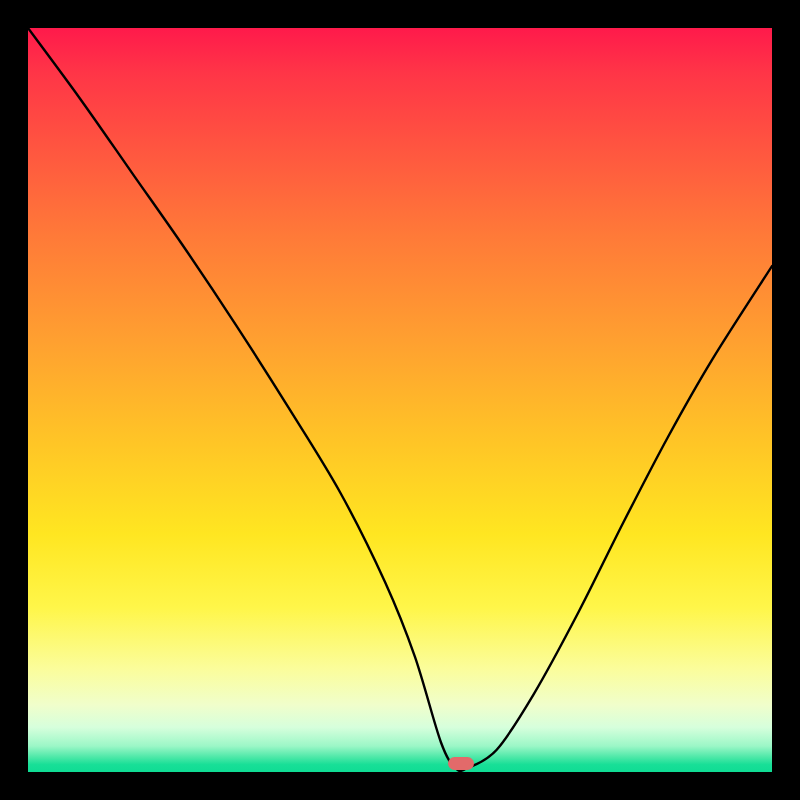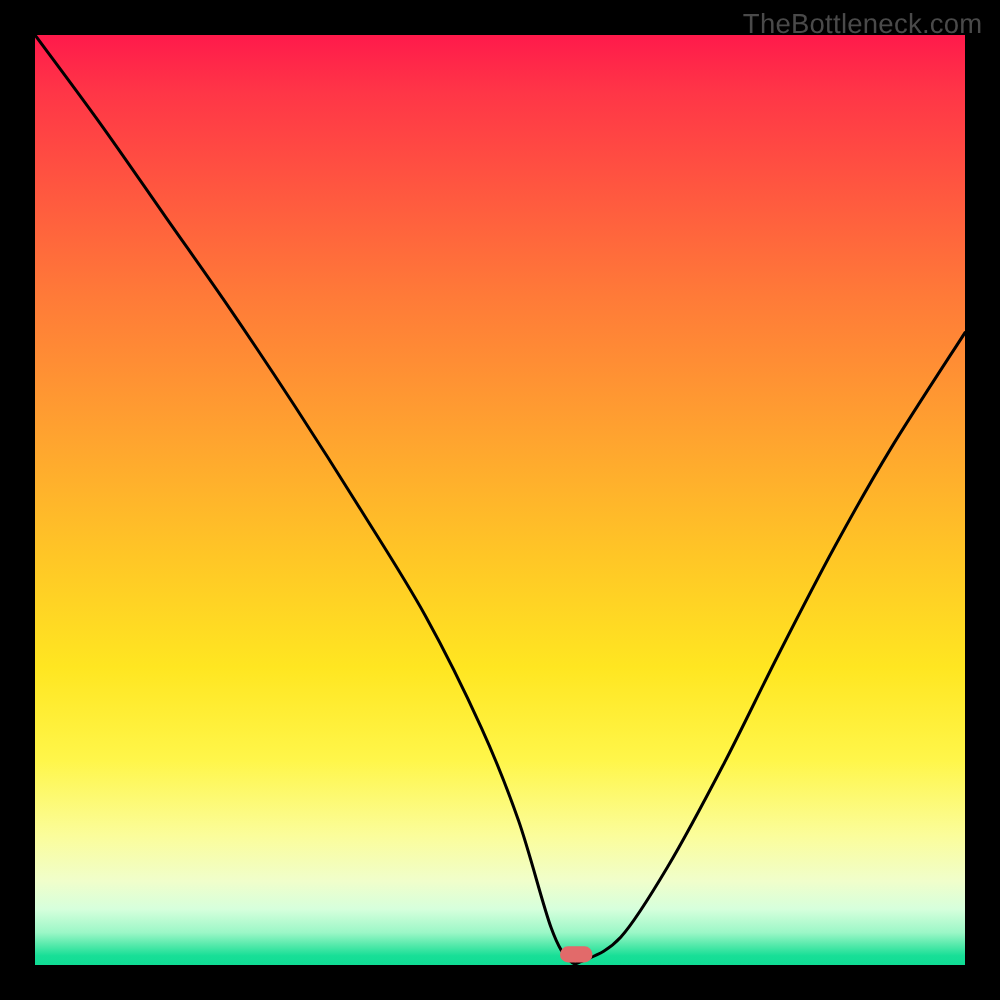--- a/index.html
+++ b/index.html
@@ -62,21 +62,20 @@
   .marker {
     position: absolute;
     background: #e26a6a;
     border-radius: 8px;
   }
 </style>
 </head>
 <body>
 
 <div class="frame">
-  <div class="watermark">TheBottleneck.com</div>
 
   <div class="plot">
     <svg class="curve" viewBox="0 0 744 744" preserveAspectRatio="none">
       <path id="curve-path" fill="none" stroke="#000" stroke-width="2.4" stroke-linecap="round" stroke-linejoin="round" d="M 0.00 0.00 C 8.68 11.78, 34.72 46.50, 52.08 70.68 C 69.44 94.86, 86.80 120.28, 104.16 145.08 C 121.52 169.88, 138.88 194.06, 156.24 219.48 C 173.60 244.90, 190.96 270.94, 208.32 297.60 C 225.68 324.26, 243.04 351.54, 260.40 379.44 C 277.76 407.34, 296.36 435.86, 312.48 465.00 C 328.60 494.14, 344.72 527.00, 357.12 554.28 C 369.52 581.56, 377.58 602.02, 386.88 628.68 C 396.18 655.34, 406.10 695.64, 412.92 714.24 C 419.74 732.84, 423.46 735.94, 427.80 740.28 C 432.14 744.62, 432.14 743.38, 438.96 740.28 C 445.78 737.18, 457.56 734.08, 468.72 721.68 C 479.88 709.28, 492.28 688.82, 505.92 665.88 C 519.56 642.94, 535.68 612.56, 550.56 584.04 C 565.44 555.52, 580.32 523.90, 595.20 494.76 C 610.08 465.62, 624.96 436.48, 639.84 409.20 C 654.72 381.92, 667.12 359.60, 684.48 331.08 C 701.84 302.56, 734.08 253.58, 744.00 238.08"></path>
     </svg>
     <div id="marker" class="marker" style="width: 26.04px; height: 12.648px; left: 419.988px; top: 729.12px; background: rgb(226, 106, 106);"></div>
   </div>
 </div>
 
 </body></html>

